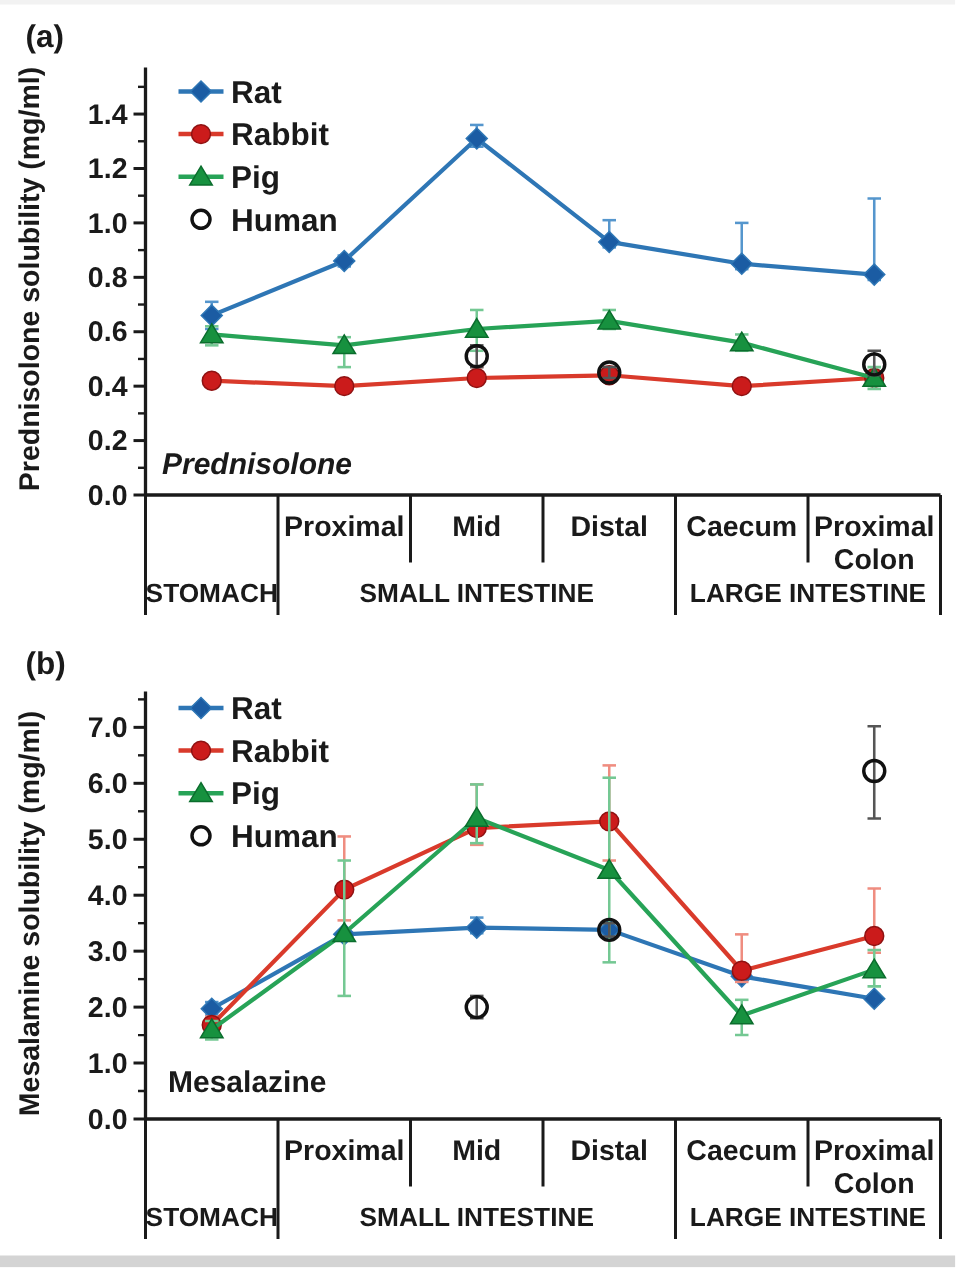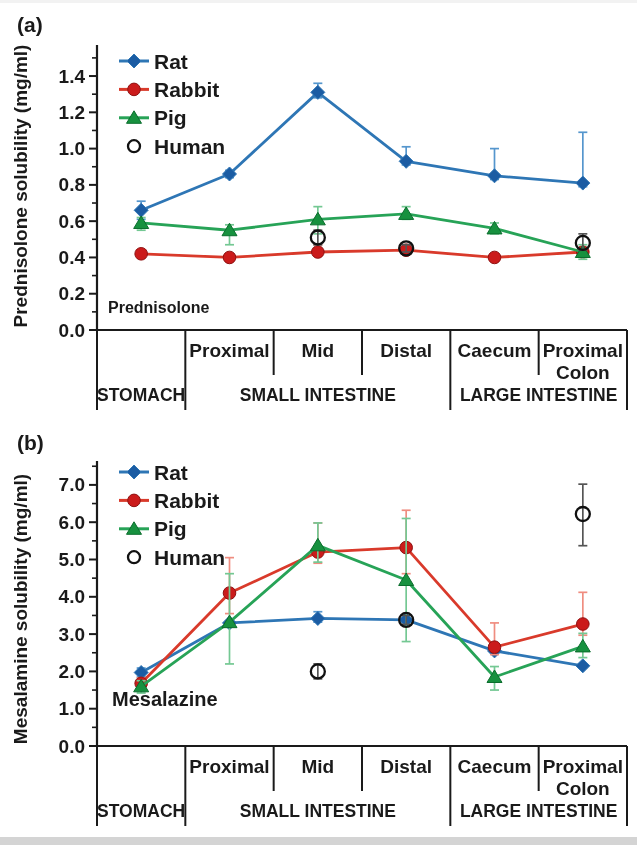--- a/index.html
+++ b/index.html
@@ -7,22 +7,22 @@
         font-family:"Liberation Sans",sans-serif;color:#1a1a1a;}
   #chart-svg{position:absolute;left:0;top:0;z-index:1;}
   .top-strip{position:absolute;left:0;top:0;width:637px;height:3px;z-index:3;}
   .bottom-bar{position:absolute;left:0;top:837px;width:637px;height:8px;z-index:3;}
   .overlay{position:absolute;z-index:2;color:#1a1a1a;font-weight:700;white-space:nowrap;}
   #panel-label-a{left:17px;top:13px;font-size:21px;}
   #panel-label-b{left:17px;top:431px;font-size:21px;}
   .vlabel{transform:rotate(-90deg);transform-origin:0 0;text-align:center;font-size:19px;}
   #ylabel-a{left:10px;top:332px;width:292px;}
   #ylabel-b{left:10px;top:758px;width:298px;}
-  #ann-a{left:108px;top:299px;font-size:16px;}
-  #ann-b{left:112px;top:688px;font-size:20px;}
+  #ann-a{left:108px;top:299px;font-size:20px;font-style:italic;}
+  #ann-b{left:112px;top:711px;font-size:20px;}
 </style>
 </head>
 <body>
 
 <div class="page">
   <div class="top-strip" style="background: rgb(242, 242, 242);"></div>
 
   <div class="overlay" id="panel-label-a">(a)</div>
   <div class="overlay vlabel" id="ylabel-a">Prednisolone solubility (mg/ml)</div>
   <div class="overlay" id="ann-a">Prednisolone</div>

